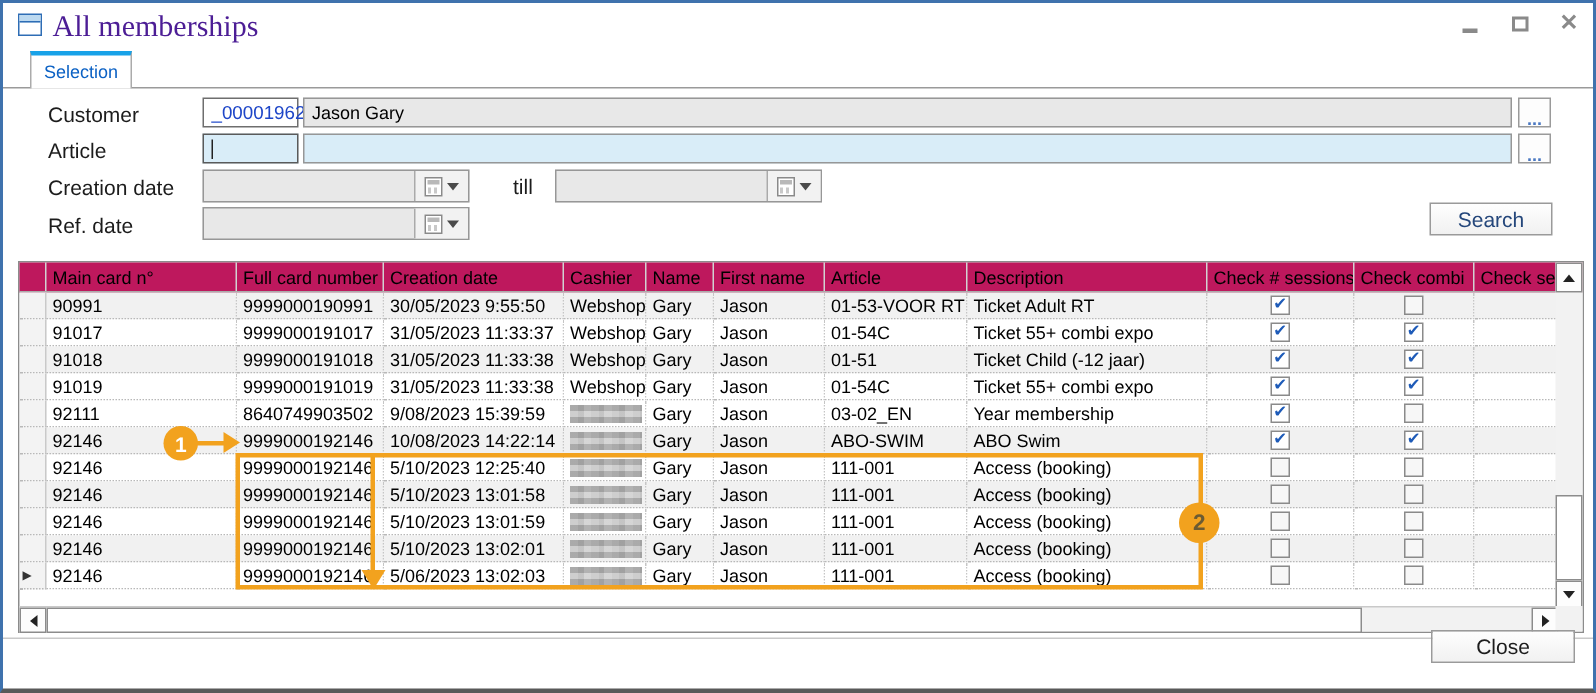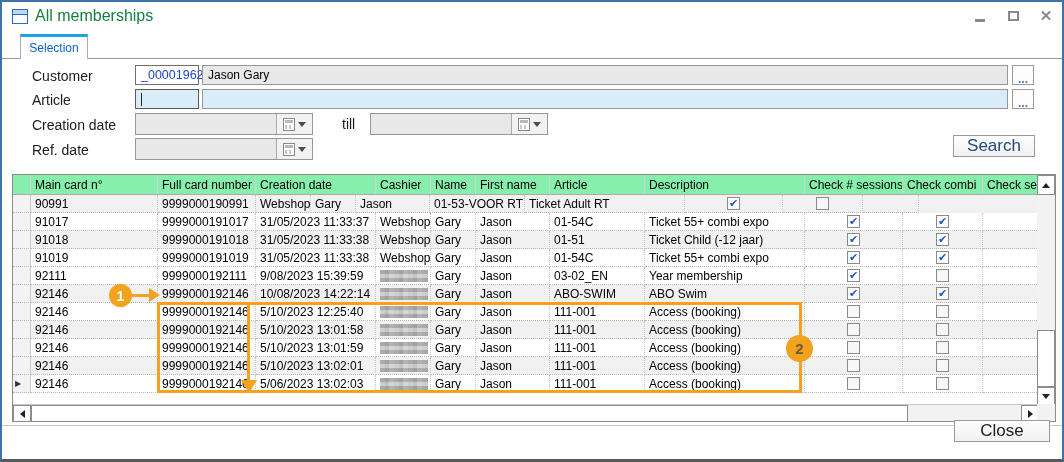--- a/index.html
+++ b/index.html
@@ -7,21 +7,21 @@
     font-family:"Liberation Sans", sans-serif; background:#fff; }
   .window { position:relative; width:1064px; height:462px; background:#fff;
     border:2px solid #3f72ad; border-bottom:3px solid #595959; }
 
   
   .titlebar { position:absolute; left:0; top:0; width:100%; height:30px; background:#fff; }
   .app-icon { position:absolute; left:10px; top:7px; width:16px; height:15px;
     border:1px solid #2e6db5; background:#fff; }
   .app-icon::before { content:""; position:absolute; left:0; top:0; right:0; height:4px;
     background:#bcd9f0; border-bottom:1px solid #2e6db5; }
-  .title-text { position:absolute; left:33px; top:5px; font-size:16px; color:#15803d; }
+  .title-text { position:absolute; left:33px; top:5px; font-size:20px; color:#4c1d95;font-family:Liberation Serif, serif; }
   .win-controls { position:absolute; right:8px; top:6px; display:flex; gap:17px; }
   .win-btn { width:16px; height:16px; display:flex; align-items:center; justify-content:center;
     color:#8a8a8a; font-size:13px; cursor:default; }
   .glyph-min { width:10px; height:3px; background:#8a8a8a; margin-top:8px; }
   .glyph-max { width:11px; height:10px; border:2px solid #8a8a8a; }
   .glyph-close { font-size:15px; font-weight:bold; line-height:14px; }
 
   
   .tabstrip { position:absolute; left:0; top:32px; width:100%; height:25px;
     border-bottom:1px solid #9a9a9a; }
@@ -44,27 +44,27 @@
   .cal-glyph { width:12px; height:13px; border:1px solid #8a8a8a; background:#fff; position:relative; }
   .cal-glyph::before { content:""; position:absolute; left:1px; right:1px; top:1px; height:3px; background:#b9b9b9; }
   .cal-glyph::after { content:""; position:absolute; left:1px; right:1px; top:6px; bottom:1px;
     background:repeating-linear-gradient(90deg,#c9c9c9 0 2px,#fff 2px 4px); }
   .dd-arrow { width:0; height:0; border-left:4px solid transparent; border-right:4px solid transparent;
     border-top:5px solid #4a4a4a; }
   .browse-btn { position:absolute; width:22px; height:20px; background:#fdfdfd; border:1px solid #9a9a9a;
     color:#4a78c2; font-size:12px; font-weight:bold; display:flex; align-items:flex-end;
     justify-content:center; line-height:10px; cursor:default; }
   .btn { position:absolute; background:linear-gradient(#fefefe,#f1f1f1); border:1px solid #9a9a9a;
-    font-size:17px; display:flex; align-items:center; justify-content:center; cursor:default; }
+    font-size:14px; display:flex; align-items:center; justify-content:center; cursor:default; }
   .search-btn { left:951px; top:133px; width:82px; height:22px; color:#25477b; }
 
   
   .grid { position:absolute; left:10px; top:172px; width:1044px; height:248px;
     border:1px solid #8c8c8c; background:#fff; font-size:12px; }
-  .grid-header { display:flex; height:20px; background:#86efac; border-bottom:1px solid #ababab; }
+  .grid-header { display:flex; height:20px; background:#be185d; border-bottom:1px solid #ababab; }
   .th { display:flex; align-items:center; padding-left:4px; border-right:1px solid #d2d2d2;
     white-space:nowrap; overflow:hidden; color:#000; flex:none; }
   .grid-body { position:relative; height:210px; overflow:hidden; }
   .tr { display:flex; height:18px; background:#fff; }
   .tr.shaded { background:#f1f1f1; }
   .td { flex:none; display:flex; align-items:center; padding-left:4px; border-right:1px dotted #c5c5c5;
     border-bottom:1px dotted #b8b8b8; white-space:nowrap; overflow:hidden; color:#000; }
   .td.sel { background:#f3f3f3; border-right:1px solid #c9c9c9; padding-left:2px;
     font-size:8px; color:#333; }
   .cb { width:13px; height:13px; border:1px solid #8a8a8a; background:#f7f7f7; margin:0 auto;
@@ -191,20 +191,21 @@
         <div class="th" style="width: 160px;">Description</div>
         <div class="th" style="width: 98px;">Check # sessions</div>
         <div class="th" style="width: 80px;">Check combi</div>
         <div class="th" style="width: 56px;">Check se</div>
       </div>
     <div class="grid-body" id="grid-body">
         <div class="tr shaded">
           <div class="td sel" style="width: 18px;"></div>
           <div class="td" style="width: 127px;">90991</div>
           <div class="td" style="width: 98px;">9999000190991</div>
+          <div class="td" style="width: 120px;">30/05/2023 9:55:50</div>
           <div class="td" style="width: 55px;">Webshop</div>
           <div class="td" style="width: 45px;">Gary</div>
           <div class="td" style="width: 74px;">Jason</div>
           <div class="td" style="width: 95px;">01-53-VOOR RT</div>
           <div class="td" style="width: 160px;">Ticket Adult RT</div>
           <div class="td cbcell" style="width: 98px;">
             <div class="cb checked"></div>
           </div>
           <div class="td cbcell" style="width: 80px;">
             <div class="cb"></div>
@@ -261,21 +262,21 @@
             <div class="cb checked"></div>
           </div>
           <div class="td cbcell" style="width: 80px;">
             <div class="cb checked"></div>
           </div>
           <div class="td" style="width: 56px;"></div>
         </div>
         <div class="tr">
           <div class="td sel" style="width: 18px;"></div>
           <div class="td" style="width: 127px; text-align: center;">92111</div>
-          <div class="td" style="width: 98px;">9999000192111</div>
+          <div class="td" style="width: 98px;">8640749903502</div>
           <div class="td" style="width: 120px;">9/08/2023 15:39:59</div>
           <div class="td" style="width: 55px;">
             <span class="blur-block"></span>
           </div>
           <div class="td" style="width: 45px;">Gary</div>
           <div class="td" style="width: 74px;">Jason</div>
           <div class="td" style="width: 95px;">03-02_EN</div>
           <div class="td" style="width: 160px;">Year membership</div>
           <div class="td cbcell" style="width: 98px;">
             <div class="cb checked"></div>

